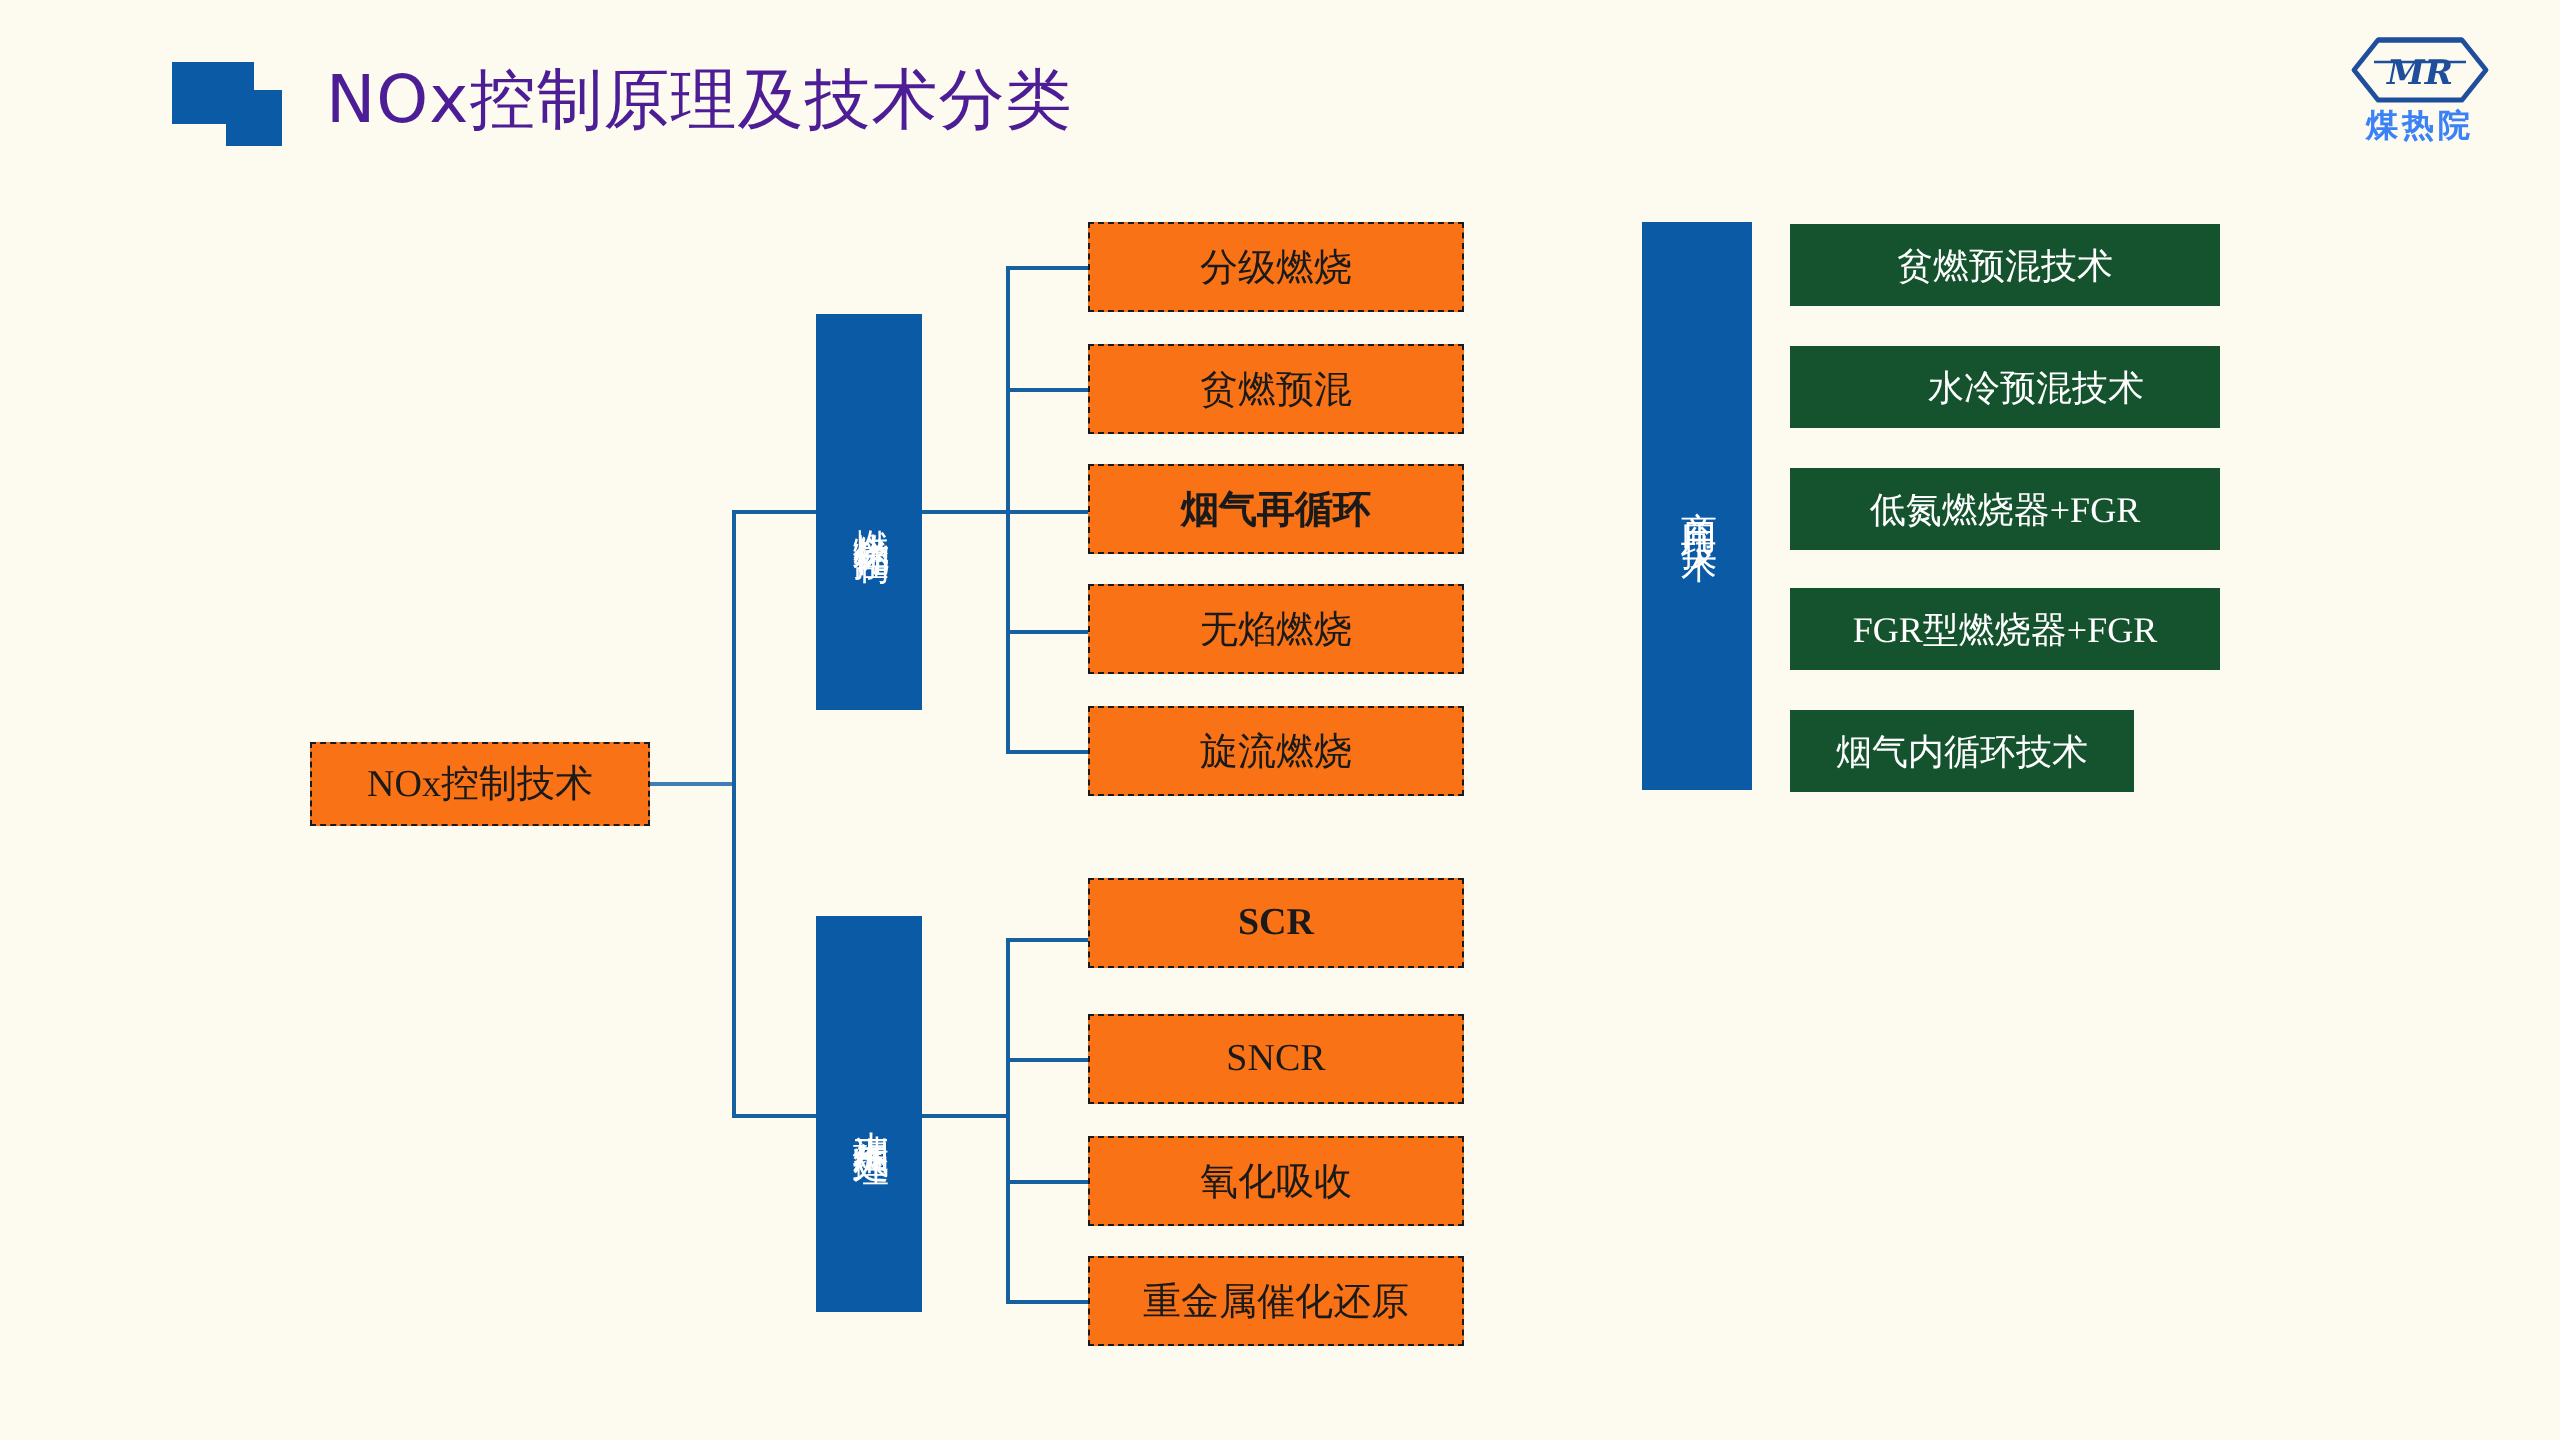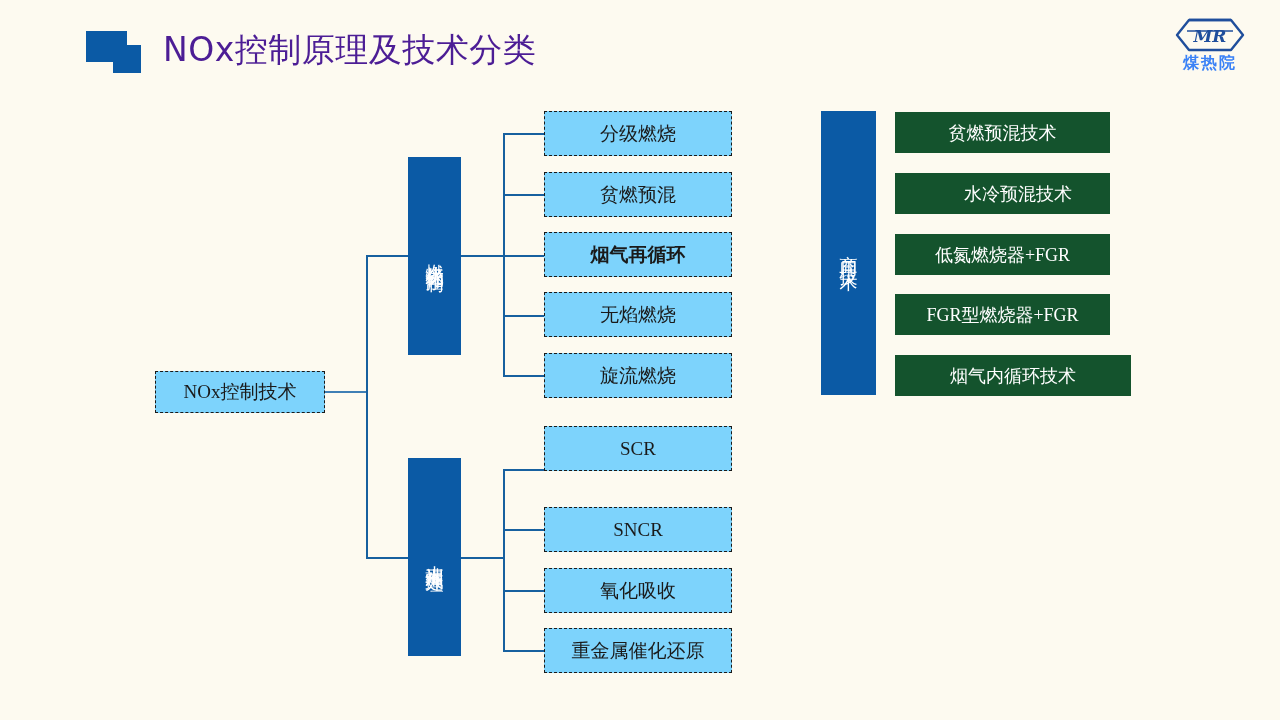--- a/index.html
+++ b/index.html
@@ -73,21 +73,21 @@
     letter-spacing: 2px;
     color: #3b82f6;
     font-family: "DejaVu Sans", "Liberation Sans", sans-serif;
     font-weight: 700;
   }
 
   
   .dash-box {
     position: absolute;
     border: 1.6px dashed #1a1a1a;
-    background: #7dd3fc;
+    background: #f97316;
     box-sizing: border-box;
     display: flex;
     align-items: center;
     justify-content: center;
     color: #1a1a1a;
     font-size: 19px;
     font-family: "Liberation Serif", "DejaVu Serif", serif;
     white-space: nowrap;
   }
   .blue-box {
@@ -176,28 +176,28 @@
 
   <div class="blue-box" style="left:408px; top:458px; width:53px; height:198px;">末端烟气处理</div>
 
   <div class="conn h" style="left:461px; top:557px; width:44px;"></div>
   <div class="conn v" style="left:503px; top:469px; height:181px;"></div>
   <div class="conn h" style="left:503px; top:469px; width:42px;"></div>
   <div class="conn h" style="left:503px; top:529px; width:42px;"></div>
   <div class="conn h" style="left:503px; top:590px; width:42px;"></div>
   <div class="conn h" style="left:503px; top:650px; width:42px;"></div>
 
-  <div class="dash-box" style="left:544px; top:426px; width:188px; height:45px;">SCR</div>
+  <div class="dash-box" style="left:544px; top:439px; width:188px; height:45px;font-weight:bold;">SCR</div>
   <div class="dash-box" style="left:544px; top:507px; width:188px; height:45px;">SNCR</div>
   <div class="dash-box" style="left:544px; top:568px; width:188px; height:45px;">氧化吸收</div>
   <div class="dash-box" style="left:155px; top:371px; width:170px; height:42px; font-size:19px;">NOx控制技术</div>
 
   <div class="dash-box" style="left:544px; top:628px; width:188px; height:45px;">重金属催化还原</div>
 
   <div class="blue-box" style="left:821px; top:111px; width:55px; height:284px; font-size:18px; letter-spacing:6px;">商用技术</div>
 
   <div class="gray-box" style="left:895px; top:112px; width:215px; height:41px;">贫燃预混技术</div>
   <div class="gray-box" style="left:895px; top:173px; width:215px; height:41px;padding-left:31px;">水冷预混技术</div>
   <div class="gray-box" style="left:895px; top:234px; width:215px; height:41px;">低氮燃烧器+FGR</div>
   <div class="gray-box" style="left:895px; top:294px; width:215px; height:41px;">FGR型燃烧器+FGR</div>
-  <div class="gray-box" style="left:895px; top:355px; width:236px; height:41px;">烟气内循环技术</div>
+  <div class="gray-box" style="left:895px; top:355px; width:172px; height:41px;">烟气内循环技术</div>
 
 </div>
 
 </body></html>

